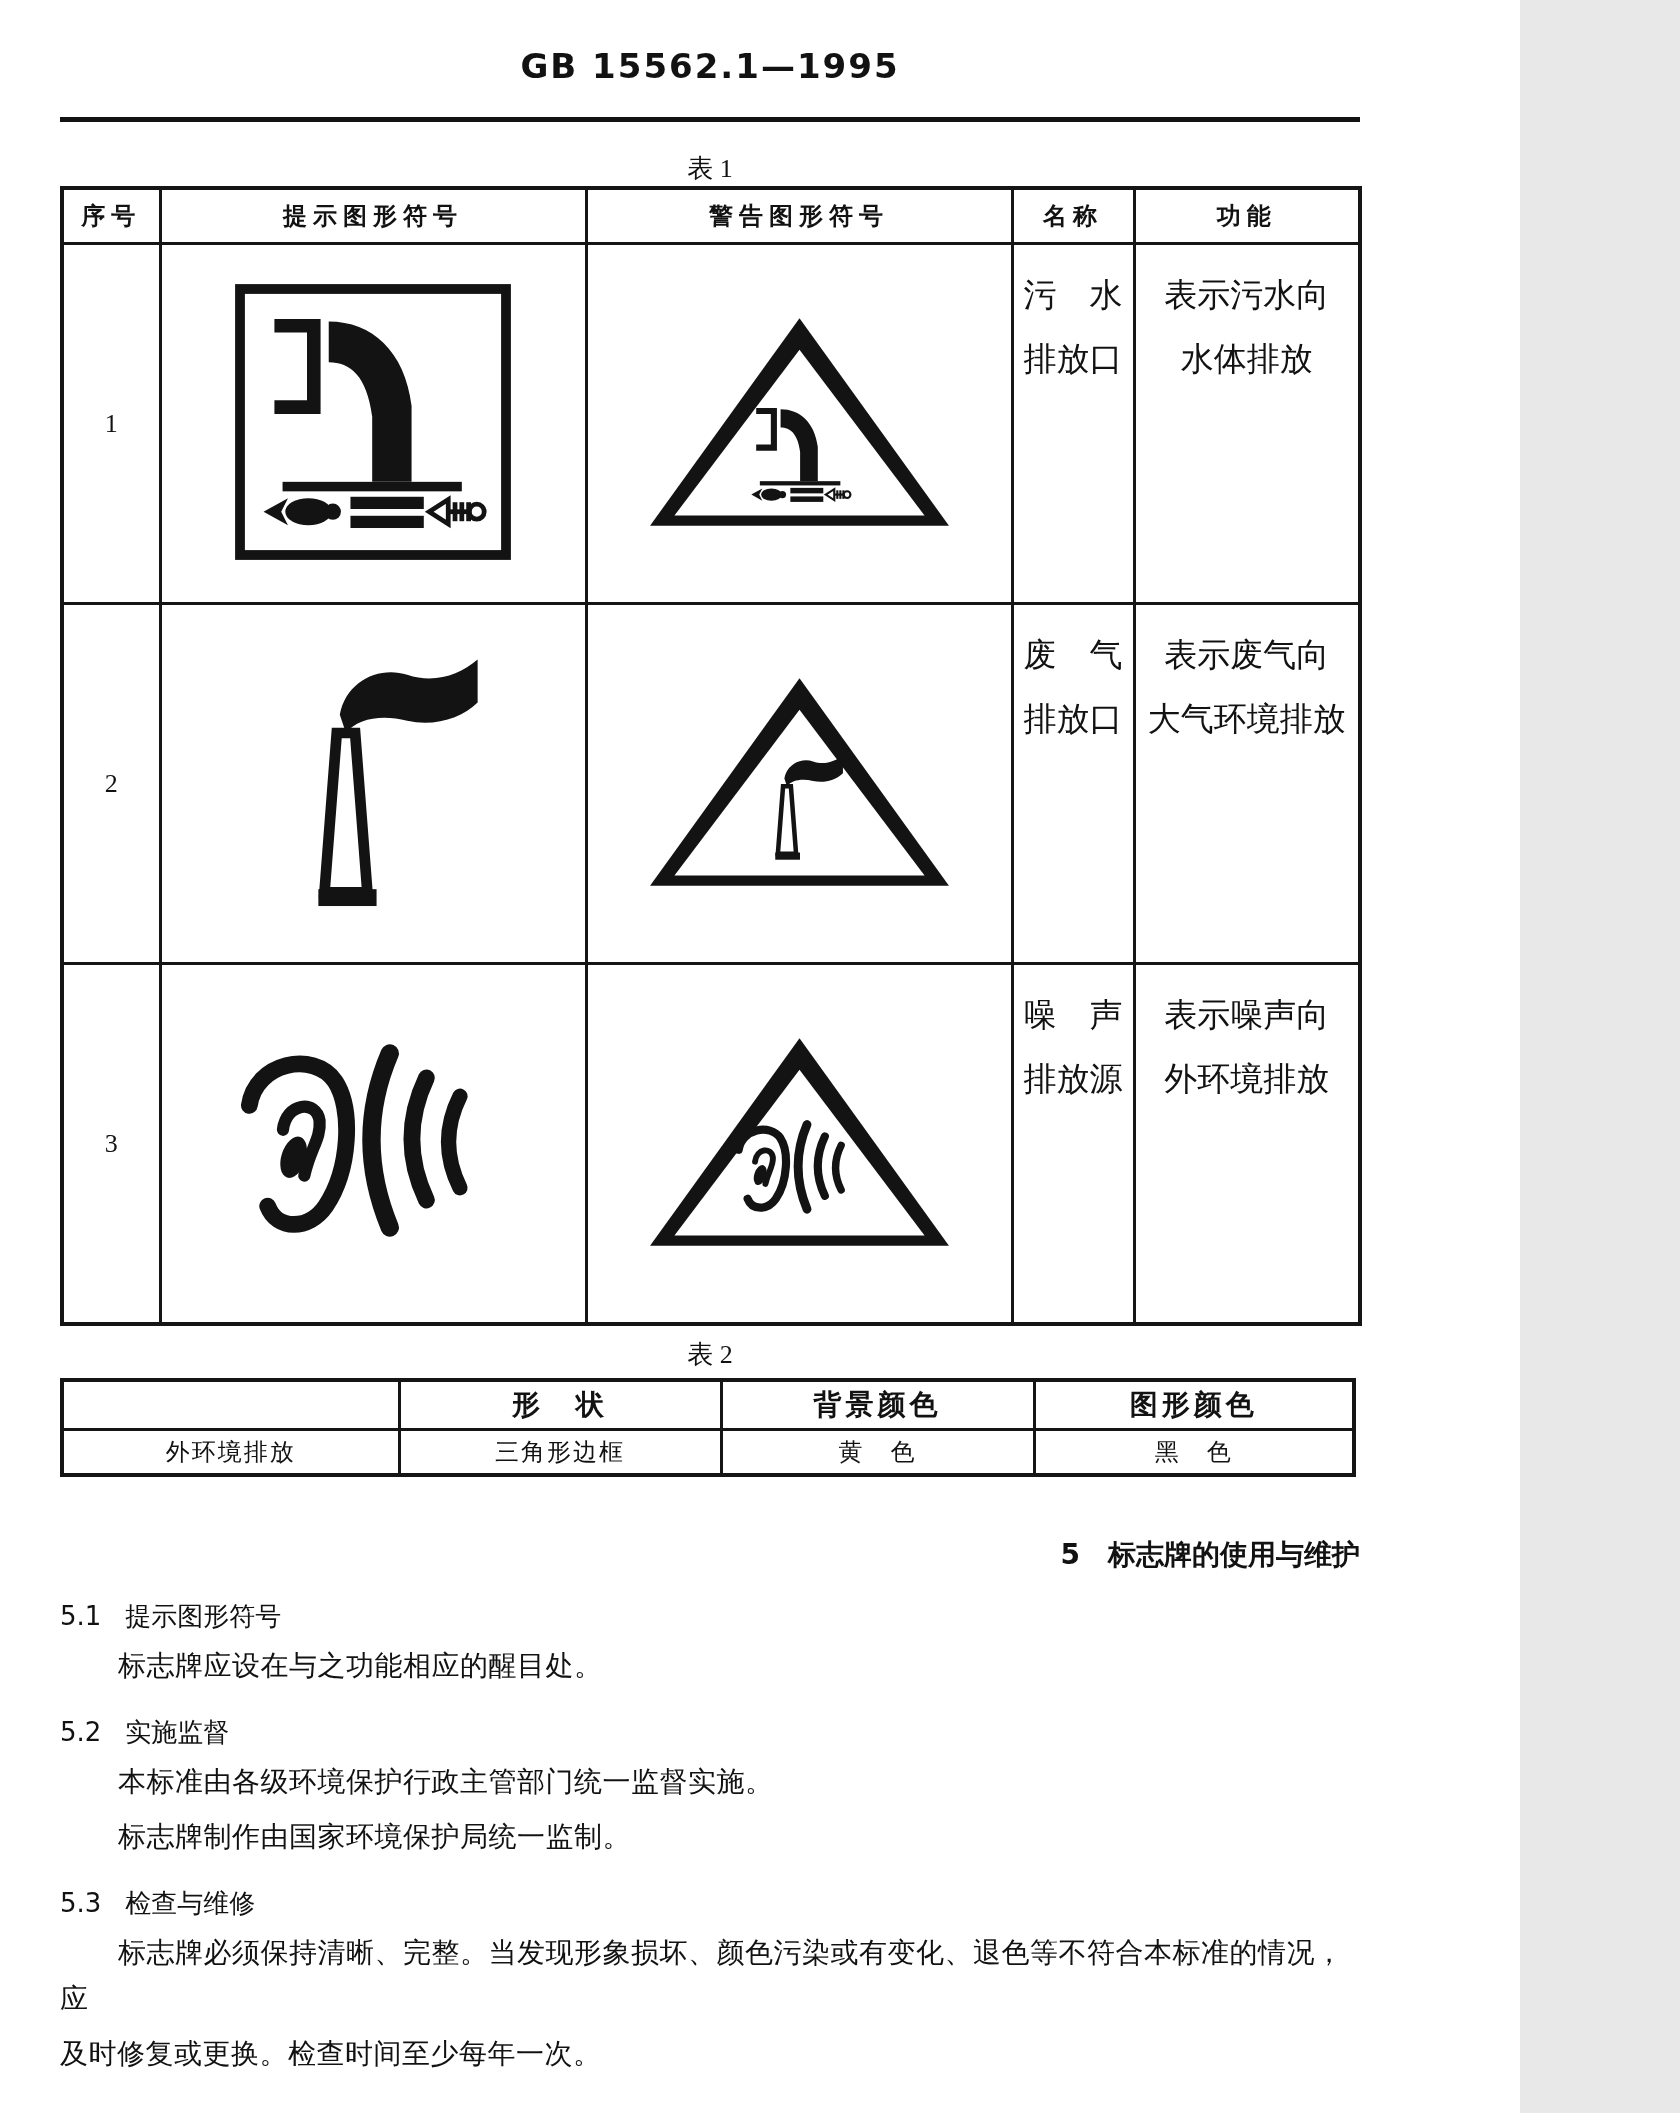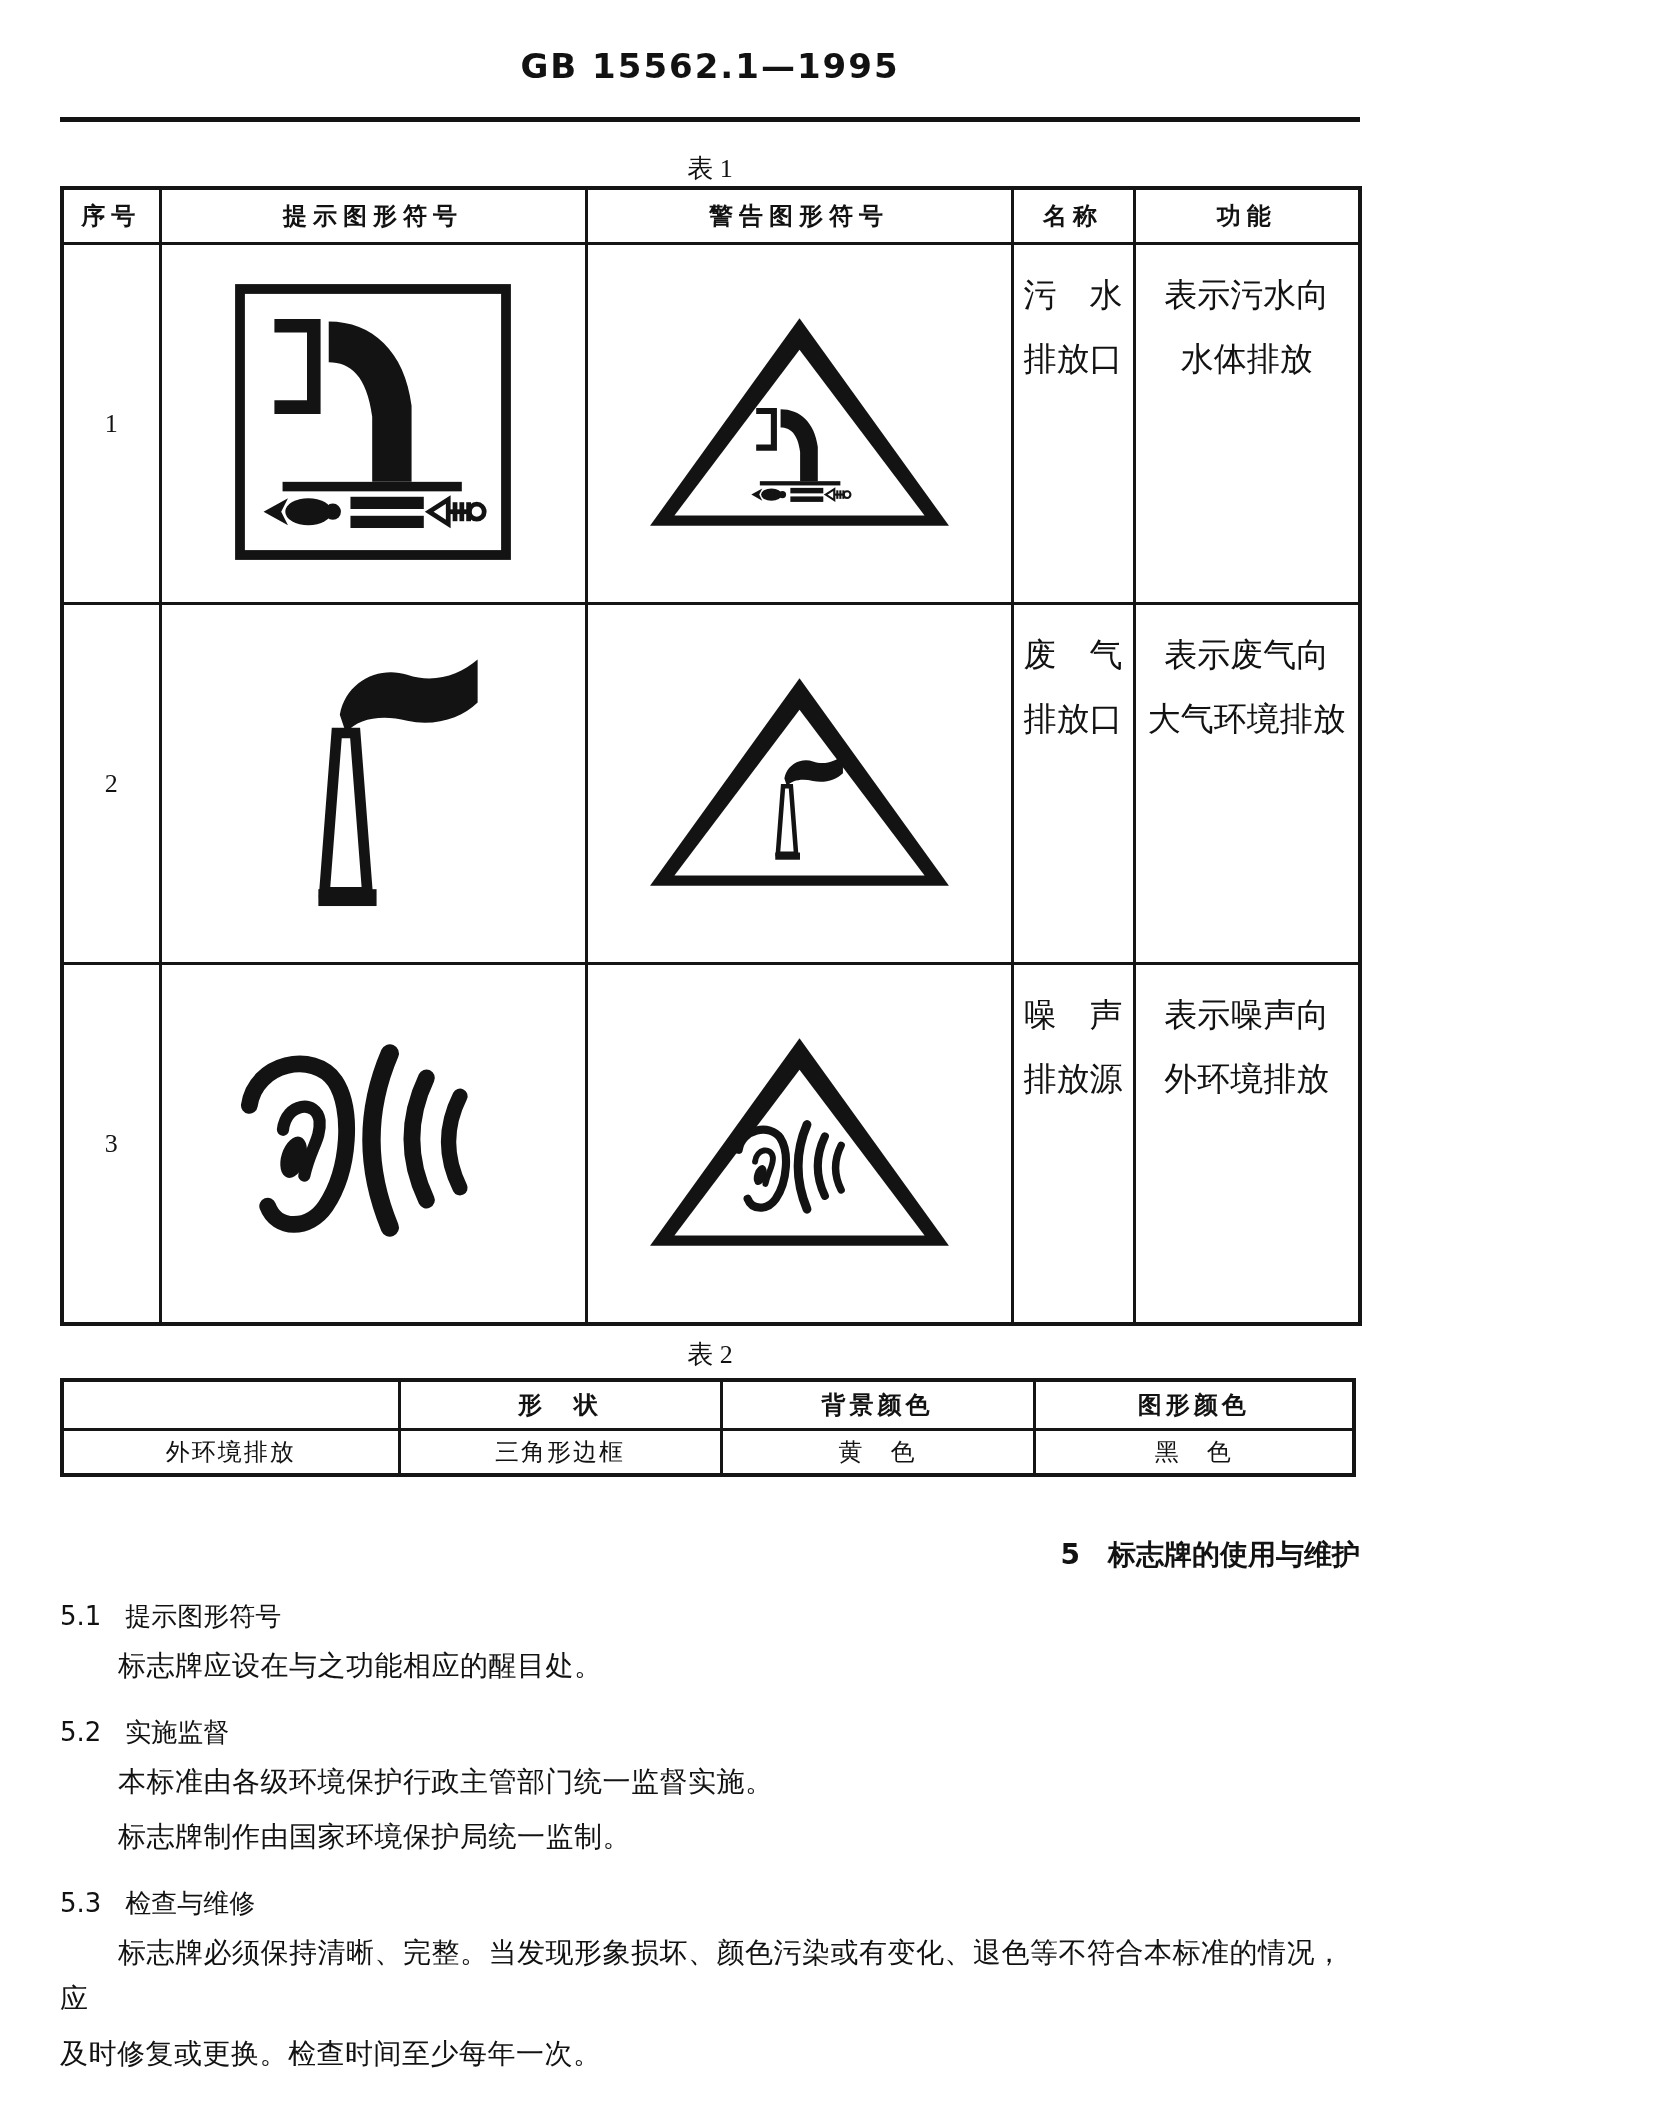--- a/index.html
+++ b/index.html
@@ -1,18 +1,18 @@
 <!DOCTYPE html>
 <html><head>
 <meta charset="utf-8">
 <style>
   html,body { margin:0; padding:0; background:#e8e8e8; }
   .page {
     position:relative;
-    width:1680px; height:2113px;
+    width:1520px; height:2113px;
     background:#ffffff;
     font-family:"Liberation Serif","DejaVu Serif",serif;
     color:#121212;
     overflow:hidden;
   }
   .content { position:absolute; left:60px; top:0; width:1300px; }
 
   
   .std-no {
     margin-top:44px; text-align:center;
@@ -29,21 +29,21 @@
   th, td { border:3px solid #151515; padding:0; }
   #table1 { width:1298px; }
   #table1 thead th { height:52px; font-size:24px; font-weight:bold; letter-spacing:6px; text-align:center; }
   #table1 tbody td { height:339px; }
   .no-cell   { text-align:center; vertical-align:middle; font-size:26px; }
   .sym-cell  { text-align:center; vertical-align:middle; }
   .name-cell, .func-cell { vertical-align:top; text-align:center; padding-top:18px; font-size:33px; }
   .name-cell div, .func-cell div { line-height:64px; white-space:nowrap; }
 
   #table2 { width:1292px; margin-top:8px; }
-  #table2 thead th { height:46px; font-size:24px; font-weight:bold; letter-spacing:4px; text-align:center; }
+  #table2 thead th { height:46px; font-size:28px; font-weight:bold; letter-spacing:4px; text-align:center; }
   #table2 tbody td { height:42px; font-size:24px; text-align:center; letter-spacing:2px; }
 
   .tbl2-caption { margin-top:14px; }
 
   
   .sec-heading { margin-top:60px; font-size:28px; font-weight:bold; line-height:36px;text-align:right; }
   .sec-heading .num { margin-right:28px; font-family:"DejaVu Sans","Liberation Sans",sans-serif; }
   .subsec-title { margin-top:26px; font-size:26px; line-height:34px; }
   .subsec-title .num { font-weight:normal; margin-right:24px; font-family:"DejaVu Sans","Liberation Sans",sans-serif; }
   .body-line { font-size:28px; line-height:46px; letter-spacing:0.5px; margin-top:9px; }

